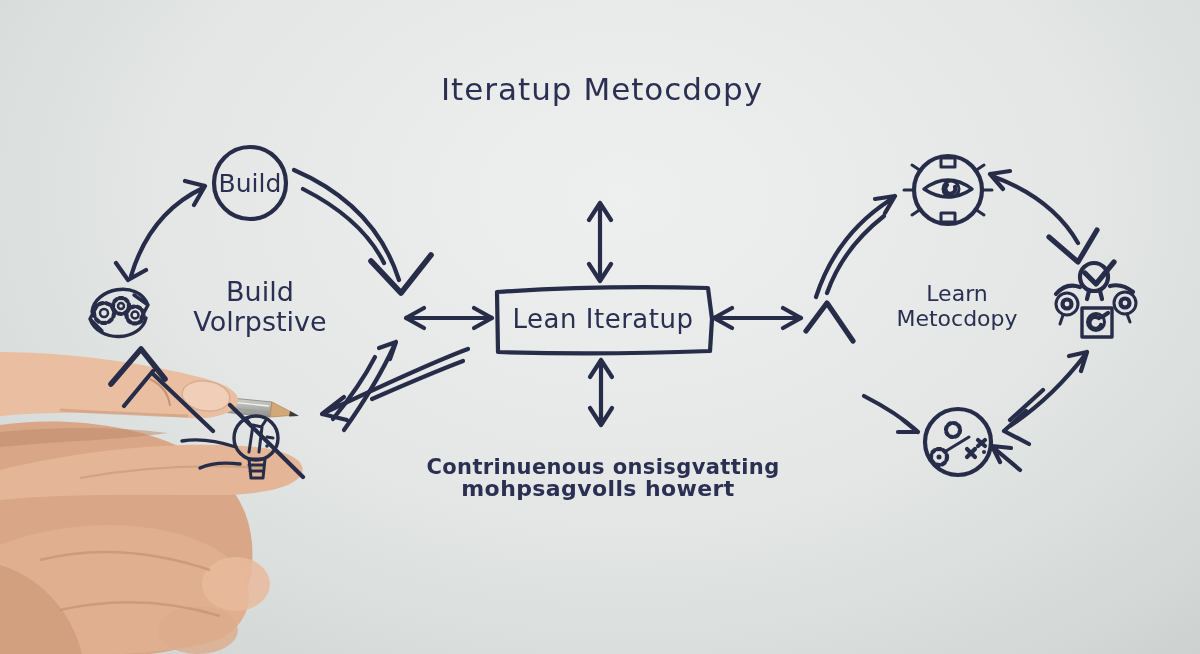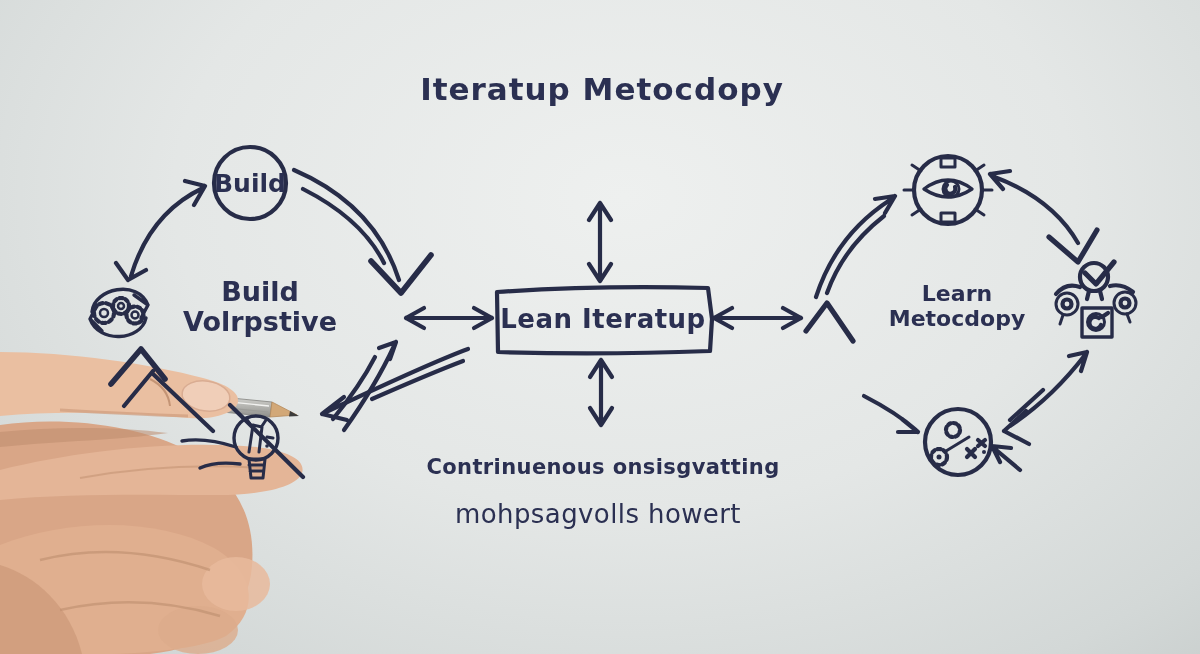--- a/index.html
+++ b/index.html
@@ -5,21 +5,21 @@
   html,body{margin:0;padding:0;background:#9aa0a0;}
   #stage{
     position:relative;width:1200px;height:654px;overflow:hidden;
     background:radial-gradient(ellipse 1000px 700px at 52% 30%, #eef0ef 0%, #e4e7e6 45%, #d3d8d7 78%, #c2c8c7 100%);
     font-family:"DejaVu Sans","Liberation Sans",sans-serif;
   }
   svg{position:absolute;left:0;top:0;}
   .ink{stroke:#272c48;fill:none;stroke-linecap:round;stroke-linejoin:round;stroke-width:4.2px;}
   .w3{stroke-width:3px;} .w34{stroke-width:3.4px;} .w25{stroke-width:2.5px;}
   .w5{stroke-width:5.2px;} .w55{stroke-width:5.6px;}
-  .txt{position:absolute;transform:translate(-50%,-50%);color:#2b3052;font-weight:700;
+  .txt{position:absolute;transform:translate(-50%,-50%);color:#2b3052;font-weight:400;
        white-space:nowrap;text-align:center;line-height:1.12;}
 </style>
 </head>
 <body>
 
 <div id="stage">
 
   <svg width="1200" height="654" viewBox="0 0 1200 654">
     <defs>
       <linearGradient id="pg" x1="0" y1="0" x2="0" y2="1">
@@ -154,15 +154,15 @@
   <div class="txt" style="left:603px;top:320px;font-size:26px;letter-spacing:0.5px;">Lean Iteratup</div>
 
   <div class="txt" style="left:957px;top:307px;font-size:22px;">
     <div>Learn</div>
     <div>Metocdopy</div>
   </div>
 
 
   <div class="txt" style="left:603px;top:468px;font-size:21px;font-weight:600;letter-spacing:0.4px;">Contrinuenous onsisgvatting</div>
 
-  <div class="txt" style="left:598px;top:515px;font-size:26px;font-weight:400;letter-spacing:0.4px;">mohpsagvolls howert</div>
+  <div class="txt" style="left:598px;top:489px;font-size:22px;font-weight:700;letter-spacing:0.4px;">mohpsagvolls howert</div>
 
 </div>
 
 </body></html>

